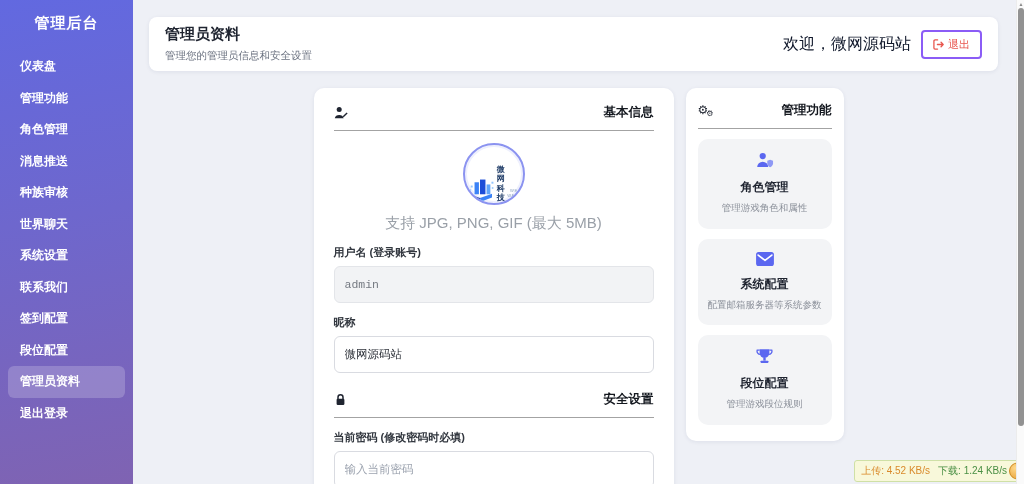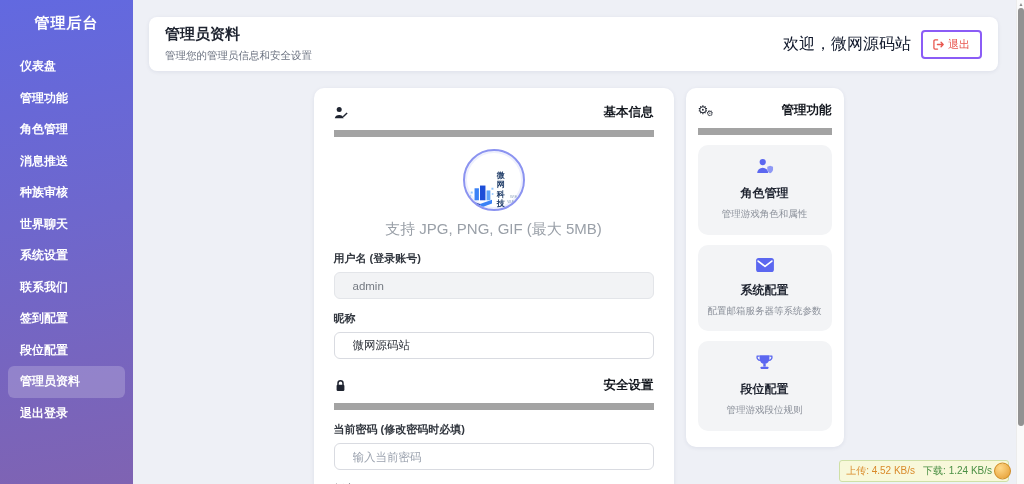--- a/index.html
+++ b/index.html
@@ -24,49 +24,49 @@
   .header-right { display:flex; align-items:center; gap:10px; }
   .welcome { font-size:16px; color:#0f172a; }
   .logout-btn { display:flex; align-items:center; gap:4px; background:#fff; border:2px solid #8b5cf6;
     color:#e8554d; font-size:11px; border-radius:4px; padding:5px 10px; cursor:pointer; font-family:inherit; }
 
   .cards-row { display:flex; justify-content:center; align-items:flex-start; gap:12px; margin-top:17px; }
 
   .profile-card { width:360px; background:#fff; border-radius:10px; box-shadow:0 1px 4px rgba(30,40,90,0.08);
     padding:16px 20px 20px; }
   .section-head { display:flex; align-items:center; justify-content:space-between; padding-bottom:9px;
-    border-bottom:7px solid #a3a3a3; }
+    border-bottom:1px solid #a3a3a3; }
   .section-head .sec-title { font-size:12.5px; font-weight:bold; color:#14181f; }
   .section-head.security { margin-top:18px; }
 
   .avatar-wrap { text-align:center; padding-top:12px; }
   .avatar { width:62px; height:62px; margin:0 auto; border-radius:50%; background:#fff;
     border:2px solid #8b93f0; box-shadow:0 0 0 2px #eef0fd inset; display:flex; 
     align-items:flex-end; justify-content:center; cursor:pointer; overflow:hidden; }
   .logo-title { font-size:8px; font-weight:bold; color:#1d3a66; line-height:1.2; }
   .logo-sub { font-size:4px; color:#8aa0bd; letter-spacing:0.6px; }
   .avatar-hint { font-size:15px; color:#9aa0a8; margin:9px 0 4px; }
 
   .field-label { font-size:11px; font-weight:bold; color:#32373f; margin:12px 0 6px; }
-  .field-input { width:100%; height:27px; border:1px solid #d9dbe1; border-radius:6px; padding:0 18px;
-    font-size:11.5px; color:#2c3038; font-family:Liberation Sans, sans-serif; outline:none; background:#fff; }
+  .field-input { width:100%; height:37px; border:1px solid #d9dbe1; border-radius:6px; padding:0 10px;
+    font-size:11.5px; color:#2c3038; font-family:Liberation Mono, monospace; outline:none; background:#fff; }
   .field-input::placeholder { color:#9ca3af; }
   .field-input:disabled { background:#f2f3f5; border-color:#e3e5e9; color:#757a82; }
 
   .functions-card { width:158px; background:#fff; border-radius:10px; box-shadow:0 1px 4px rgba(30,40,90,0.08);
     padding:14px 12px 16px; }
   .func-item { background:#f3f4f6; border-radius:10px; text-align:center; padding:13px 8px; margin-top:10px; cursor:pointer; }
   .func-title { font-size:12px; font-weight:bold; color:#1f2430; margin-top:6px; }
   .func-desc { font-size:9.5px; color:#8a8f99; margin-top:5px; line-height:1.55; }
 
   .gears { font-size:12px; color:#1f2430; line-height:1; }
   .gears .small-gear { font-size:8px; vertical-align:-2px; margin-left:-2px; }
 
   
-  .net-badge { position:absolute; right:15px; bottom:2px; background:#f8f8da; border:1px solid #cfe0a6;
+  .net-badge { position:absolute; right:0; bottom:2px; background:#f8f8da; border:1px solid #cfe0a6;
     border-radius:3px; padding:3px 16px 3px 6px; font-size:10px; white-space:nowrap; z-index:5; }
   .net-up { color:#d98a2b; margin-right:8px; }
   .net-down { color:#4a8f44; }
   .net-ball { position:absolute; right:-3px; top:50%; transform:translateY(-50%); width:17px; height:17px;
     border-radius:50%; background:radial-gradient(circle at 35% 30%, #ffd98a, #e39a2e); border:1px solid #cf8a22; cursor:grab; }
 
   
   .scrollbar { position:absolute; right:0; top:0; width:8px; height:484px; background:#fafafa; border-left:1px solid #ececec; z-index:6; }
   .scroll-arrow { position:absolute; top:1px; left:1px; width:6px; text-align:center; font-size:5px; color:#8a8a8a; }
   .scroll-thumb { position:absolute; top:8px; left:1px; width:6px; height:418px; background:#929292; border-radius:3px; cursor:pointer; }

